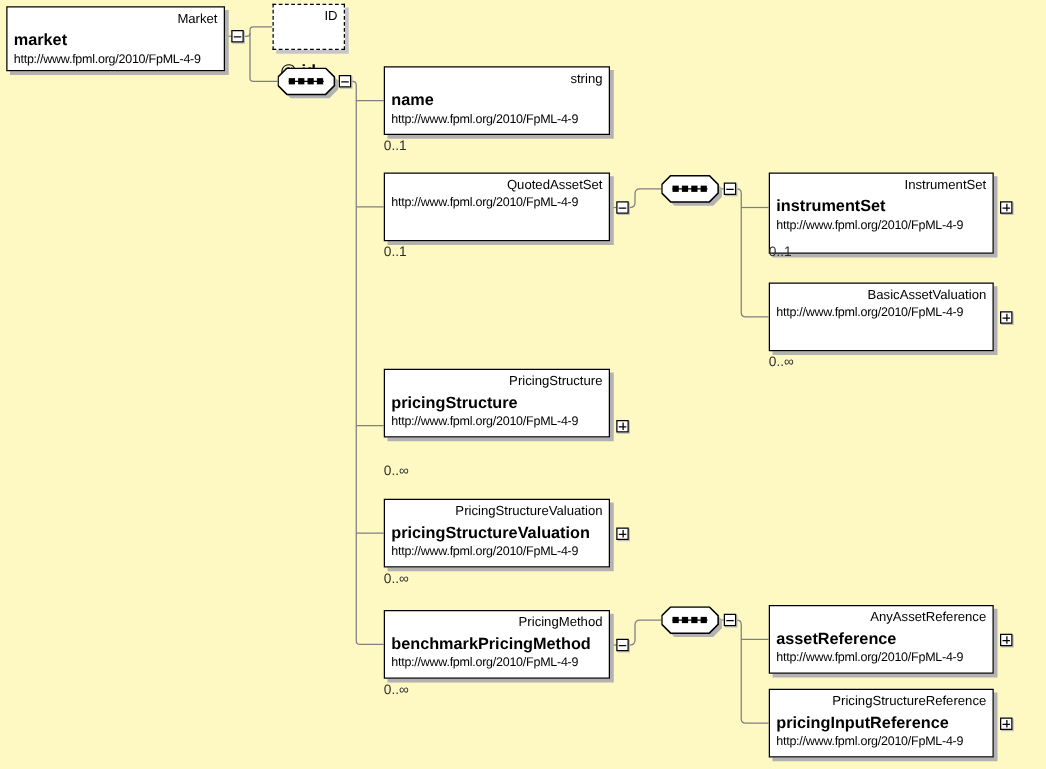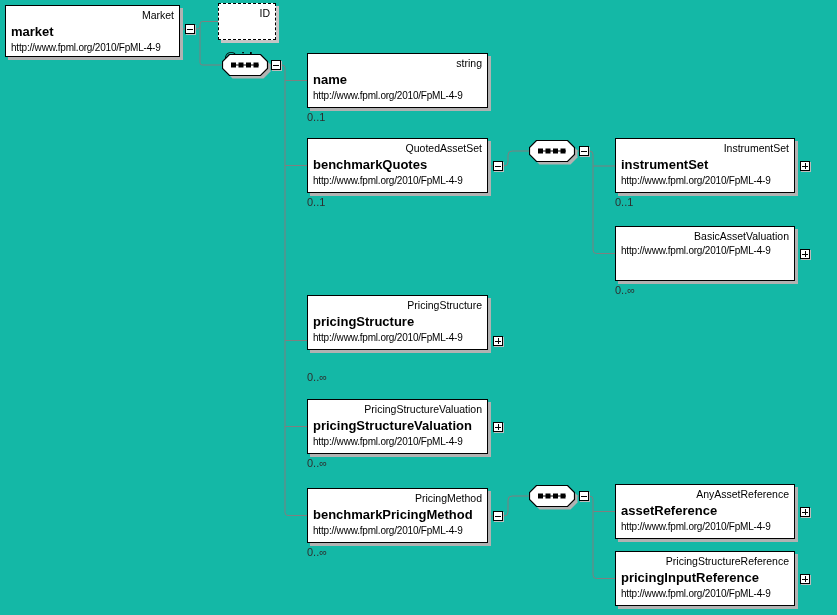--- a/index.html
+++ b/index.html
@@ -1,17 +1,17 @@
 <!DOCTYPE html>
 <html><head>
 <meta charset="utf-8">
 <title>Schema Diagram</title>
 <style>
   html,body{margin:0;padding:0;background:#fff;}
-  .canvas{position:relative;width:837px;height:615px;background:#14b8a6;
+  .canvas{position:relative;width:837px;height:615px;background:#fef9c3;
           font-family:"Liberation Sans",sans-serif;overflow:hidden;}
   .wires{position:absolute;left:0;top:0;z-index:0;}
   .wires path{fill:none;stroke:#7f7f7f;stroke-width:1;}
   
   .ebox{position:absolute;z-index:2;background:#fff;border:1px solid #000;
         box-sizing:border-box;box-shadow:3px 3px 0 #b2b2b2;
         display:flex;flex-direction:column;padding:3px 5px 2px 5px;}
   .ebox .etype{font-size:10.5px;color:#000;text-align:right;line-height:13px;white-space:nowrap;}
   .ebox .ename{font-size:13px;font-weight:bold;color:#000;line-height:17px;margin-top:1px;white-space:nowrap;}
   .ebox .ens{font-size:10px;color:#000;line-height:14px;margin-top:1px;letter-spacing:-0.2px;white-space:nowrap;}
@@ -89,40 +89,39 @@
 
   <div class="ebox" style="left:307px;top:53px;width:181px;height:55px">
     <div class="etype">string</div>
     <div class="ename">name</div>
     <div class="ens">http://www.fpml.org/2010/FpML-4-9</div>
   </div>
   <div class="card" style="left:307px;top:111px;width:181px">0..1</div>
 
   <div class="ebox" style="left:307px;top:138px;width:181px;height:55px">
     <div class="etype">QuotedAssetSet</div>
-    <div class="ename">benchmarkQuotes</div>
     <div class="ens">http://www.fpml.org/2010/FpML-4-9</div>
   </div>
   <div class="card" style="left:307px;top:196px;width:181px">0..1</div>
   <div class="toggle" style="left:493px;top:161px"></div>
 
   <div class="octa" style="left:529px;top:140px">
     <svg width="50" height="26">
       <polygon points="10.5,3.5 41.5,3.5 48.5,10.5 48.5,17.5 41.5,24.5 10.5,24.5 3.5,17.5 3.5,10.5" fill="#b2b2b2" stroke="none"></polygon>
       <polygon points="7.5,0.5 38.5,0.5 45.5,7.5 45.5,14.5 38.5,21.5 7.5,21.5 0.5,14.5 0.5,7.5" fill="#ffffff" stroke="#000000" stroke-width="1.2"></polygon>
       <line x1="9" y1="11" x2="37" y2="11" stroke="#000" stroke-width="1"></line>
       <rect x="9" y="8.5" width="5" height="5" fill="#000"></rect>
       <rect x="16.5" y="8.5" width="5" height="5" fill="#000"></rect>
       <rect x="24" y="8.5" width="5" height="5" fill="#000"></rect>
       <rect x="31.5" y="8.5" width="5" height="5" fill="#000"></rect>
     </svg>
   </div>
   <div class="toggle" style="left:579px;top:146px"></div>
 
-  <div class="ebox" style="left:615px;top:138px;width:180px;height:55px">
+  <div class="ebox" style="left:615px;top:138px;width:180px;height:65px">
     <div class="etype">InstrumentSet</div>
     <div class="ename">instrumentSet</div>
     <div class="ens">http://www.fpml.org/2010/FpML-4-9</div>
   </div>
   <div class="card" style="left:615px;top:196px;width:180px">0..1</div>
   <div class="toggle plus" style="left:800px;top:161px"></div>
 
   <div class="ebox" style="left:615px;top:226px;width:180px;height:55px">
     <div class="etype">BasicAssetValuation</div>
     <div class="ens">http://www.fpml.org/2010/FpML-4-9</div>

